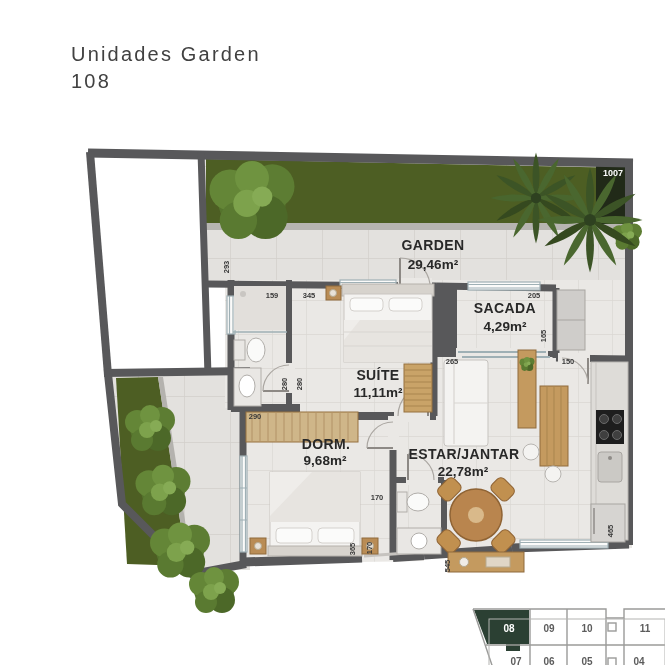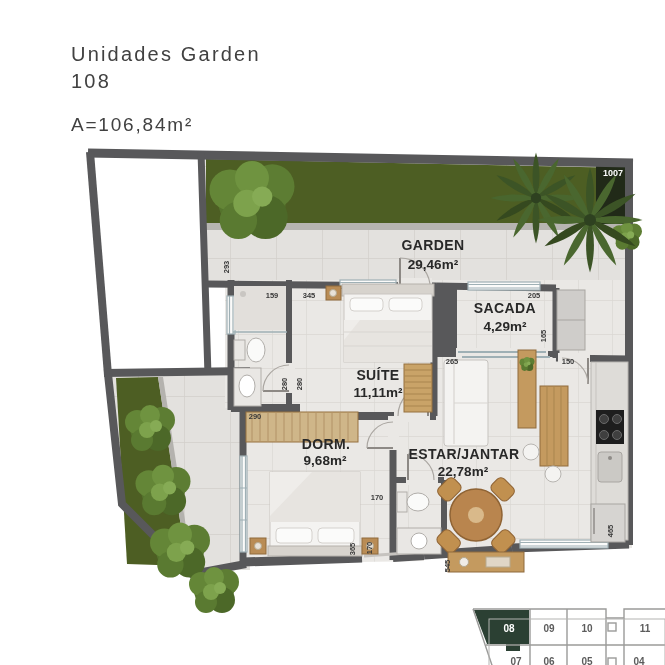--- a/index.html
+++ b/index.html
@@ -18,21 +18,20 @@
   .map-num{font-size:10px;font-weight:bold;fill:#5c5c5c;}
   .map-num-sel{font-size:10px;font-weight:bold;fill:#ffffff;}
 </style>
 </head>
 <body>
 
 <div class="stage">
 
   <div class="title">Unidades Garden
 108</div>
-  <div class="area-label">A=106,84m²</div>
 
   <svg class="plan" width="665" height="665" viewBox="0 0 665 665">
     <defs>
       <pattern id="tiles" width="34" height="34" patternUnits="userSpaceOnUse">
         <rect width="34" height="34" fill="#eae8e5"></rect>
         <path d="M34 0H0V34" stroke="#dad7d3" stroke-width="1.3" fill="none"></path>
       </pattern>
       <pattern id="tilesL" width="46" height="46" patternUnits="userSpaceOnUse">
         <rect width="46" height="46" fill="#e3e1de"></rect>
         <path d="M46 0H0V46" stroke="#d2cfcb" stroke-width="1.4" fill="none"></path>

